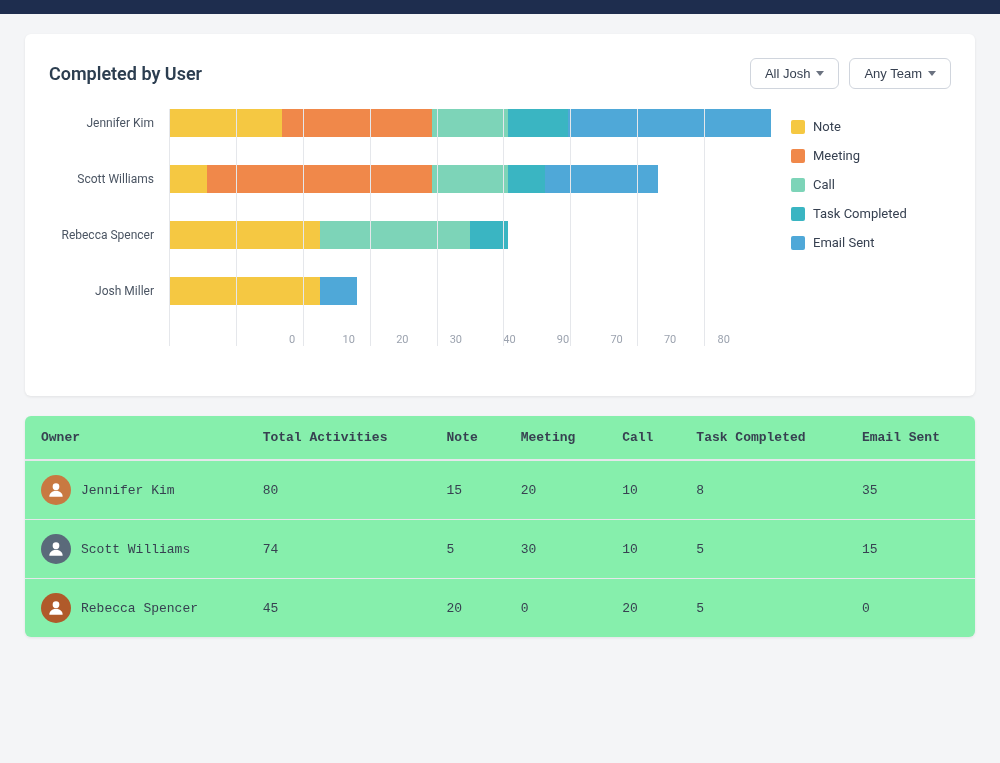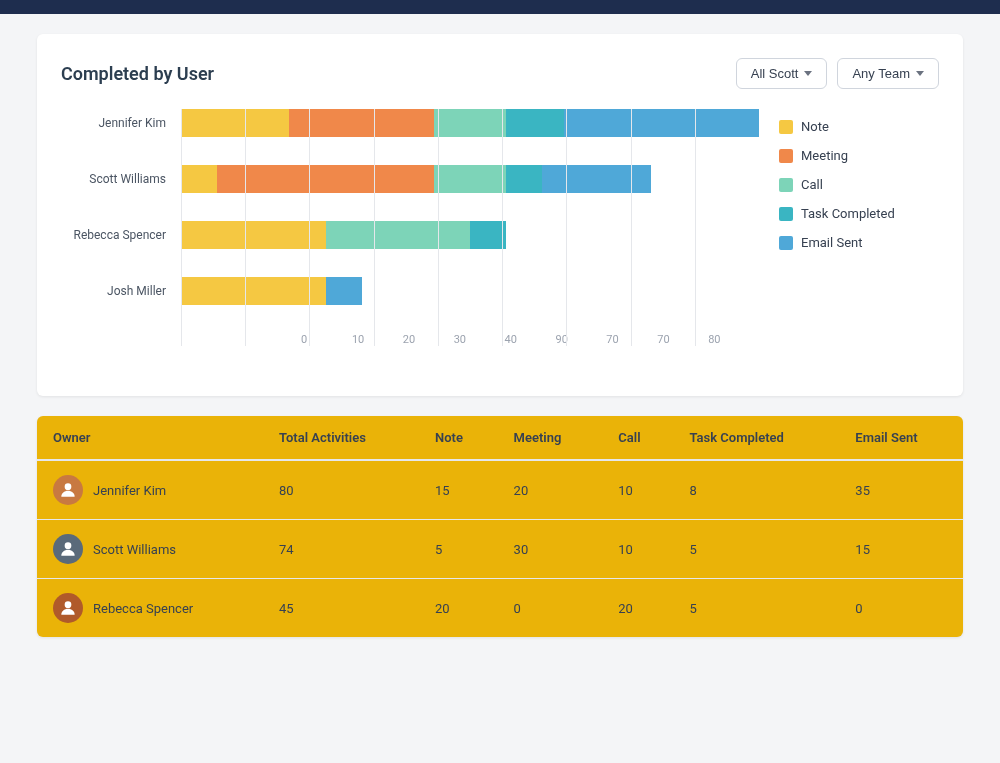--- a/index.html
+++ b/index.html
@@ -6,21 +6,21 @@
     body { font-family: -apple-system, BlinkMacSystemFont, 'Segoe UI', Roboto, sans-serif; background: #f4f5f7; }
 
     .top-bar {
       background: #1e2d4e;
       height: 14px;
       width: 100%;
     }
 
     .main-content {
       background: #f4f5f7;
-      padding: 20px 37px;
+      padding: 20px 25px;
       min-height: 749px;
     }
 
     .chart-section {
       background: #fff;
       border-radius: 6px;
       padding: 24px 24px 20px;
       margin-bottom: 20px;
       box-shadow: 0 1px 3px rgba(0,0,0,0.08);
     }
@@ -149,24 +149,25 @@
 
     .legend-color {
       width: 14px;
       height: 14px;
       border-radius: 2px;
       flex-shrink: 0;
     }
 
     
     .table-section {
-      background: #eab308;
+      background: #86efac;
       border-radius: 6px;
       box-shadow: 0 1px 3px rgba(0,0,0,0.08);
       overflow: hidden;
+      font-family: Liberation Mono, monospace;
     }
 
     table {
       width: 100%;
       border-collapse: collapse;
     }
 
     thead tr {
       border-bottom: 2px solid #e5e7eb;
     }
@@ -228,21 +229,21 @@
 
 <div class="top-bar"></div>
 
 <div class="main-content">
 
   <div class="chart-section">
     <div class="chart-header">
       <h2 class="chart-title">Completed by User</h2>
       <div class="filter-group">
         <button class="filter-btn">
-          <span>All Scott</span>
+          <span>All Josh</span>
           <span class="chevron"></span>
         </button>
         <button class="filter-btn">
           <span>Any Team</span>
           <span class="chevron"></span>
         </button>
       </div>
     </div>
 
     <div class="chart-body">

